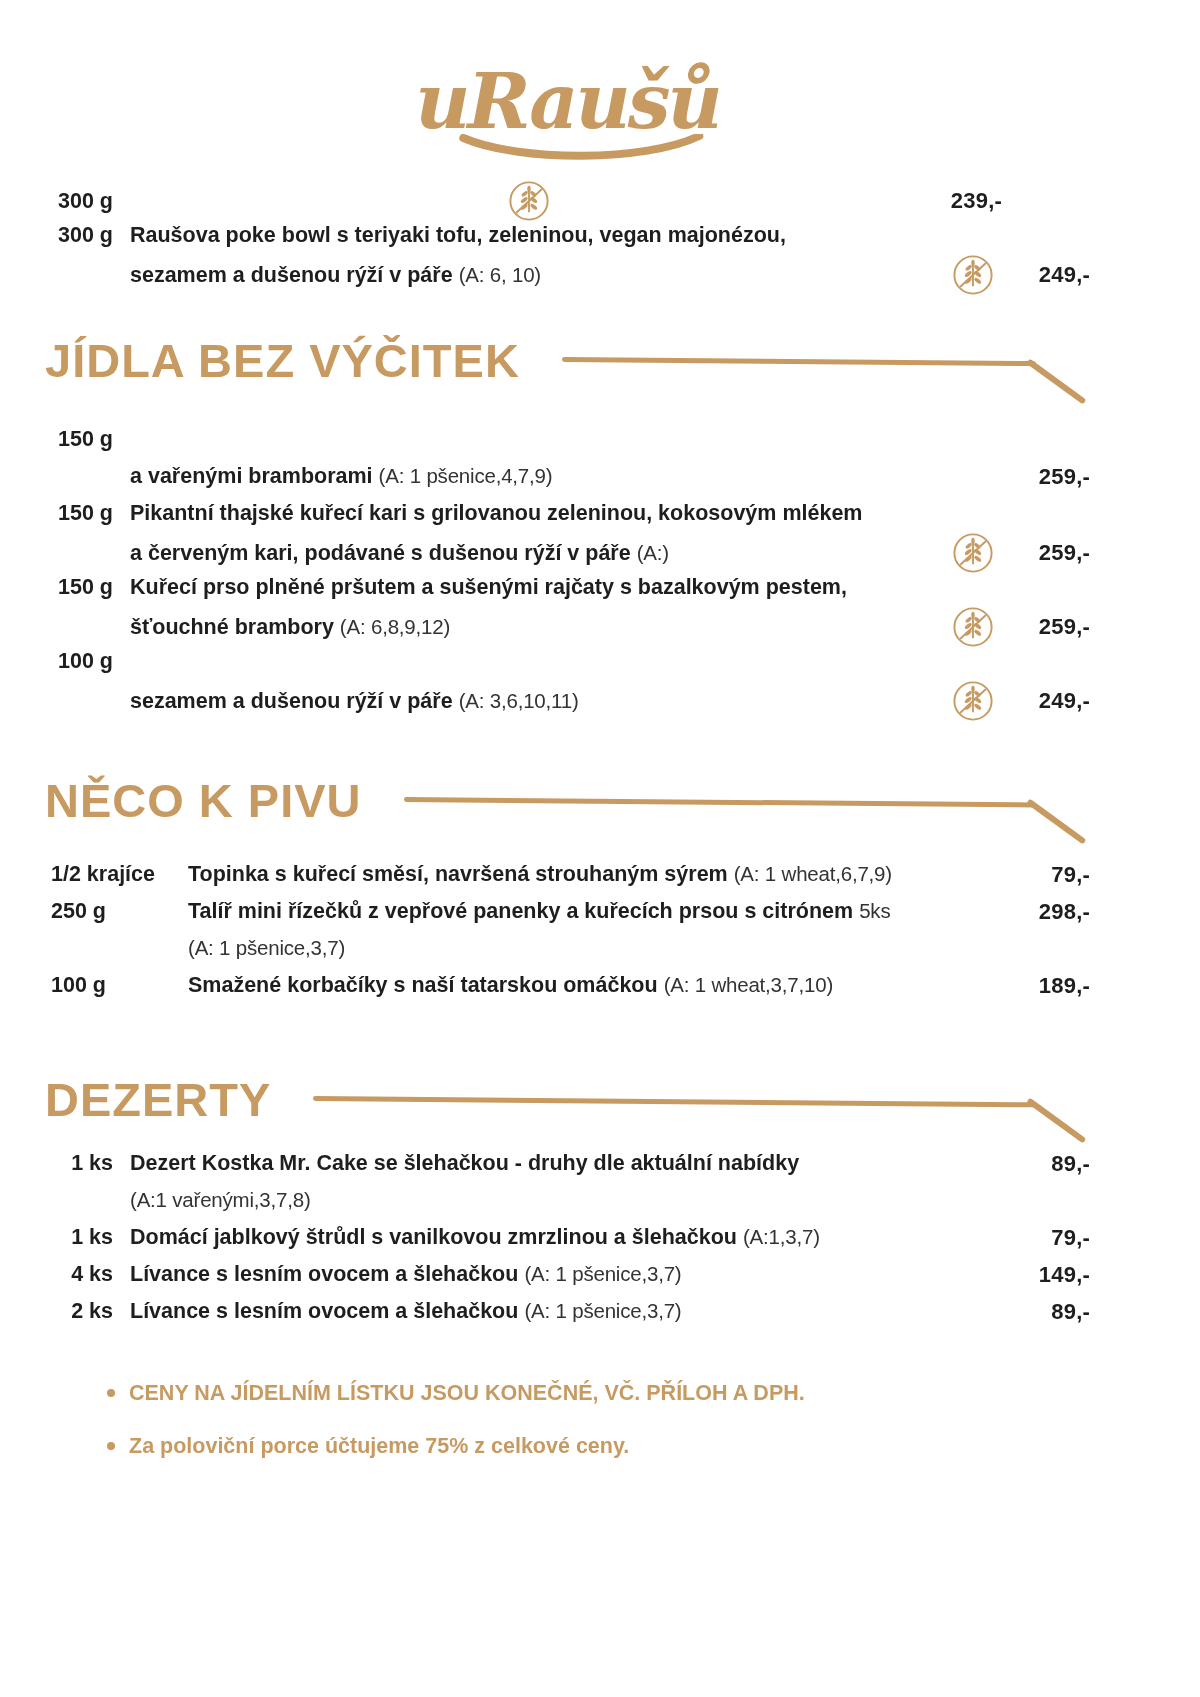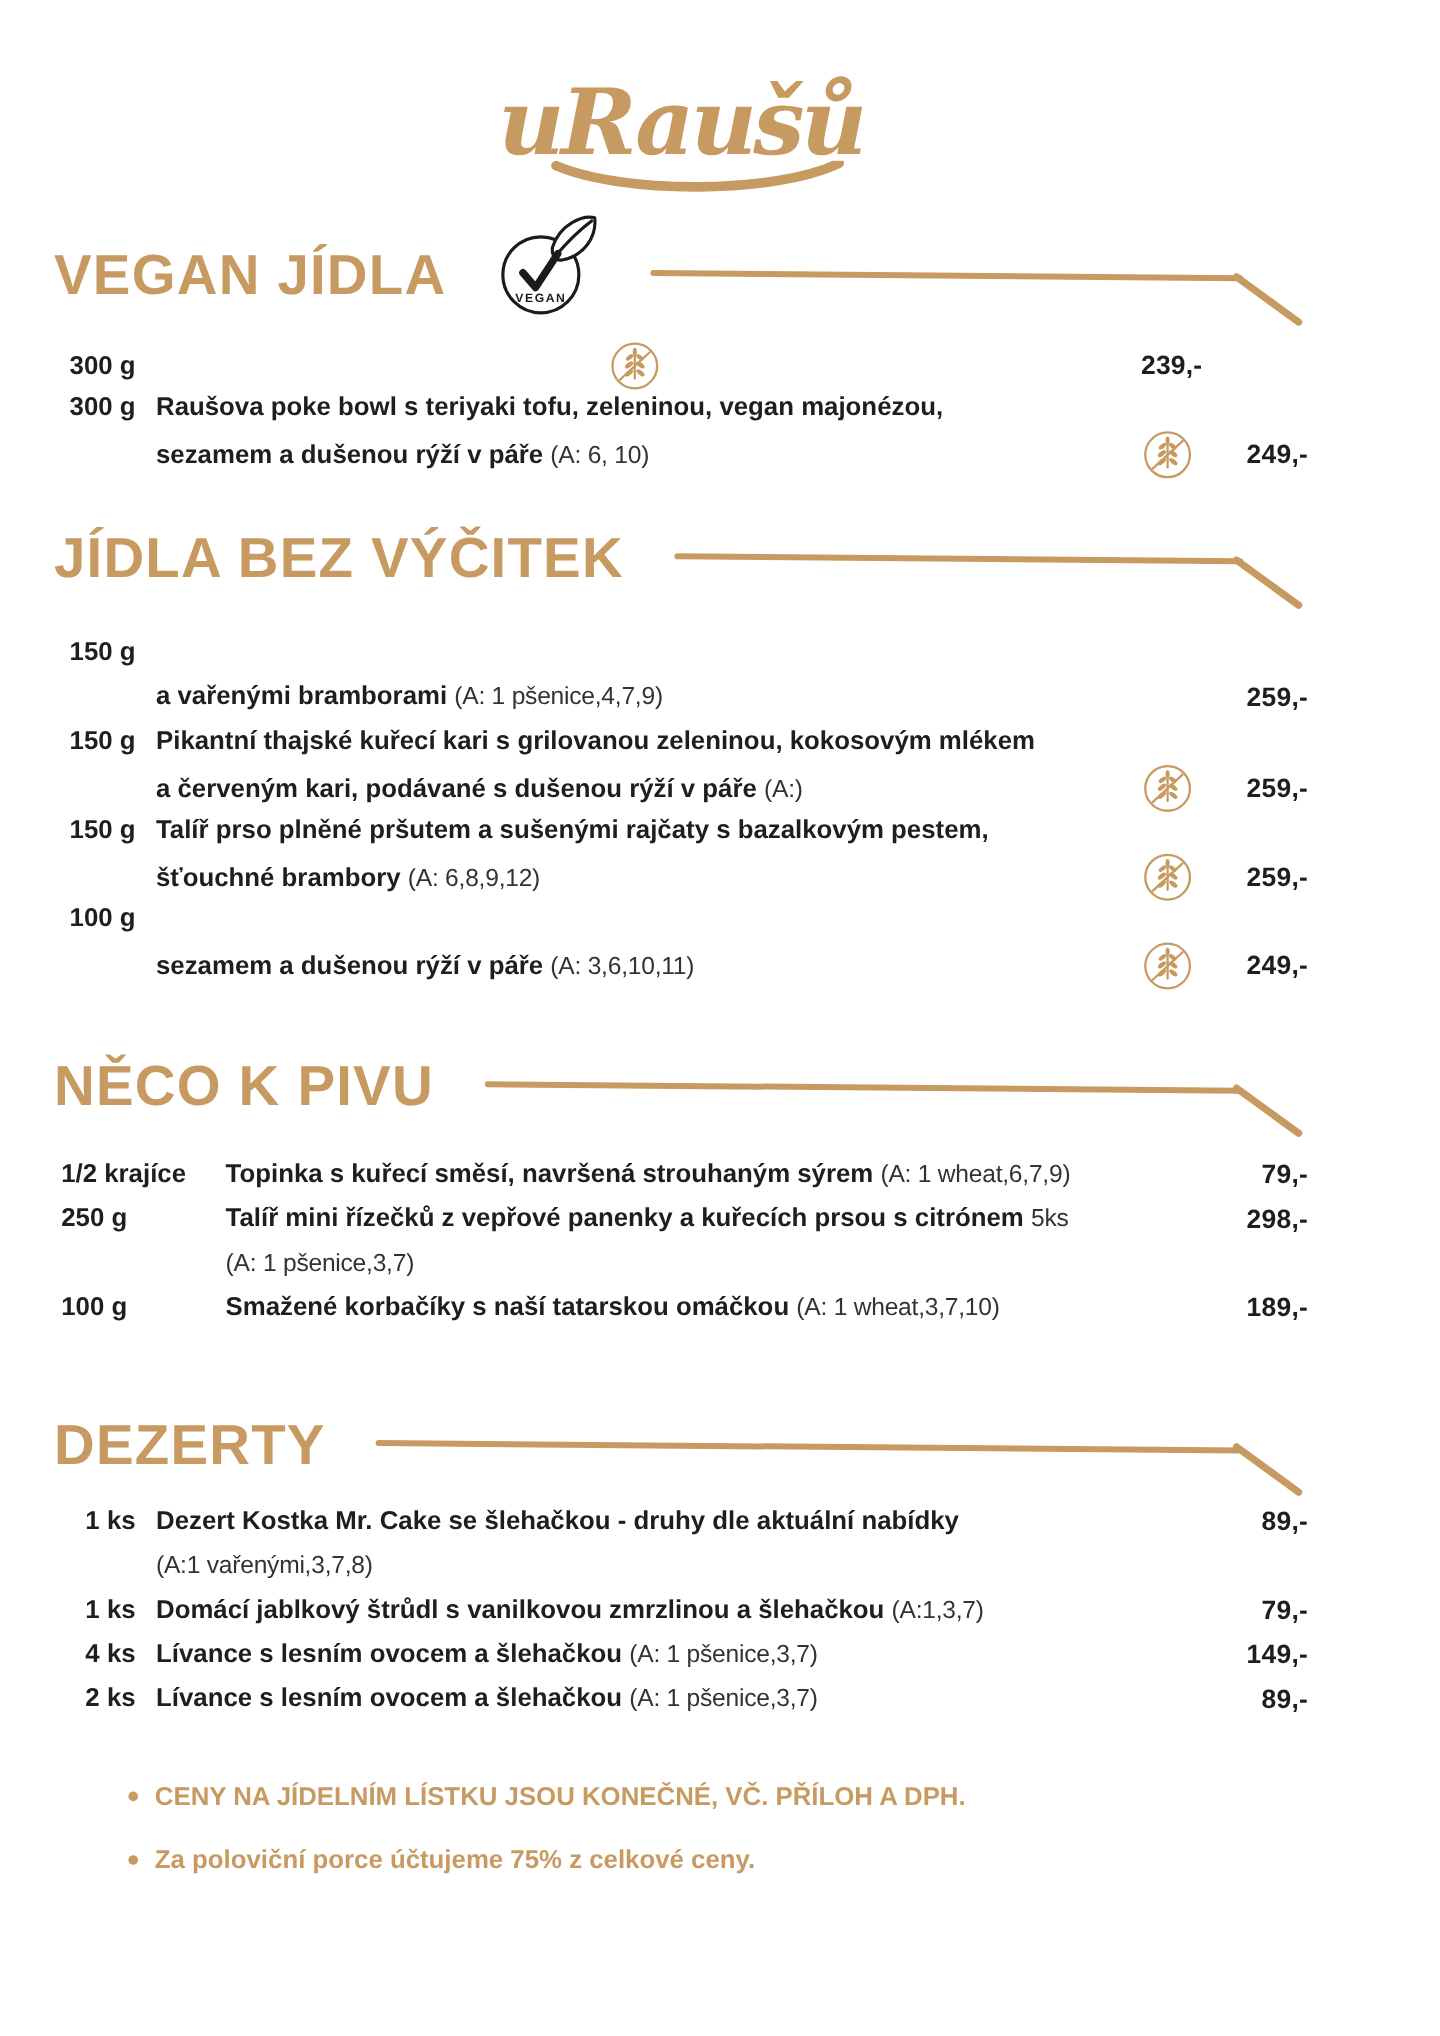--- a/index.html
+++ b/index.html
@@ -96,35 +96,20 @@
 
   <div class="logo-wrap">
     <span class="logo-text">uRaušů</span>
     <svg class="logo-swoosh" width="258" height="26" viewBox="0 0 258 26">
       <path d="M14,4 C70,28 196,28 250,2" fill="none" stroke="#C79A62" stroke-width="8" stroke-linecap="round"></path>
     </svg>
   </div>
 
   <div id="sections">
       <section class="section vegan-jidla">
-        <div class="section-header">
-          <h2 class="section-title">VEGAN JÍDLA</h2>
-          <span class="vegan-badge">
-<svg width="88" height="100" viewBox="0 0 100 104">
-  <circle cx="44" cy="60" r="36" fill="none" stroke="#1b1b1b" stroke-width="3"></circle>
-  <path d="M55,34 C62,12 84,3 95,6 C97,24 85,42 64,46 C58,47 54,42 55,34 Z" fill="#fff" stroke="#1b1b1b" stroke-width="3" stroke-linejoin="round"></path>
-  <path d="M58,42 C68,30 80,18 92,9" fill="none" stroke="#1b1b1b" stroke-width="3" stroke-linecap="round"></path>
-  <path d="M27,58 L39,72 L60,40" fill="none" stroke="#1b1b1b" stroke-width="7" stroke-linecap="round" stroke-linejoin="round"></path>
-  <text x="44" y="86" text-anchor="middle" font-family="Liberation Sans, sans-serif" font-size="11.5" font-weight="bold" letter-spacing="1.5" fill="#1b1b1b">VEGAN</text>
-</svg></span>
-          <div class="header-line">
-            <div class="h"></div>
-            <div class="hook"></div>
-          </div>
-        </div>
         <div class="items">
           <div class="item">
             <div class="line-row">
               <div class="cell-size">300 g</div>
               <div class="cell-icon">
 <svg width="42" height="42" viewBox="0 0 44 44">
   <circle cx="22" cy="22" r="19.5" fill="none" stroke="#C79A62" stroke-width="2"></circle>
   <g fill="#C79A62">
     <rect x="21" y="11" width="2" height="23" rx="1"></rect>
     <ellipse cx="17" cy="28" rx="4.2" ry="2" transform="rotate(-38 17 28)"></ellipse>
@@ -219,21 +204,21 @@
   </g>
   <line x1="9" y1="34" x2="35" y2="10" stroke="#C79A62" stroke-width="2" stroke-linecap="round"></line>
 </svg>
               </div>
               <div class="cell-price">259,-</div>
             </div>
           </div>
           <div class="item">
             <div class="line-row">
               <div class="cell-size">150 g</div>
-              <div class="cell-desc"><span>Talíř prso plněné pršutem a sušenými rajčaty s bazalkovým pestem,</span></div>
+              <div class="cell-desc"><span>Kuřecí prso plněné pršutem a sušenými rajčaty s bazalkovým pestem,</span></div>
               <div class="cell-icon"></div>
               <div class="cell-price"></div>
             </div>
             <div class="line-row">
               <div class="cell-size"></div>
               <div class="cell-desc"><span>šťouchné brambory</span><span class="light">(A: 6,8,9,12)</span></div>
               <div class="cell-icon">
 <svg width="42" height="42" viewBox="0 0 44 44">
   <circle cx="22" cy="22" r="19.5" fill="none" stroke="#C79A62" stroke-width="2"></circle>
   <g fill="#C79A62">

